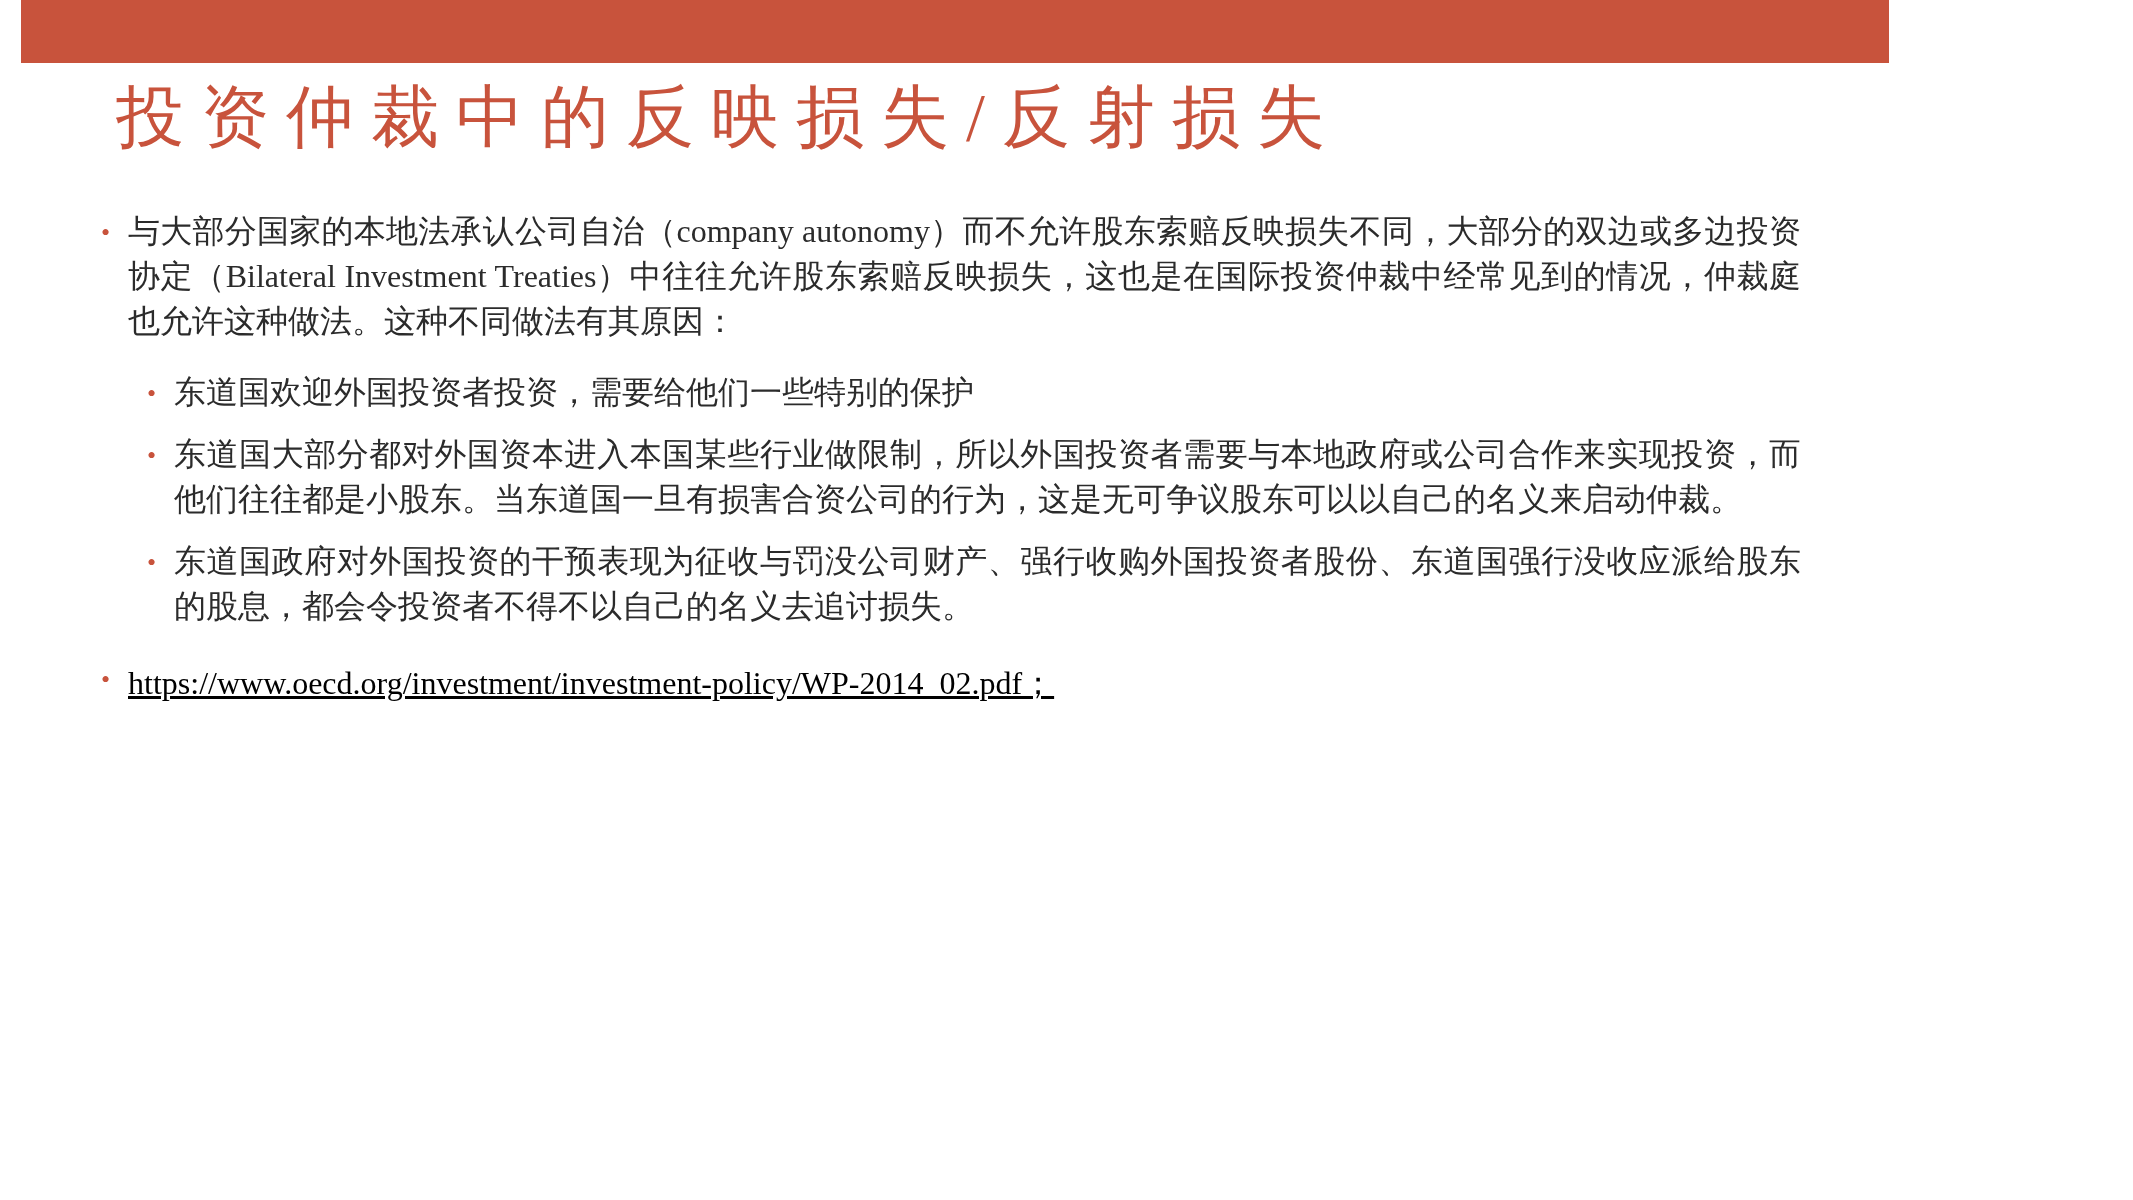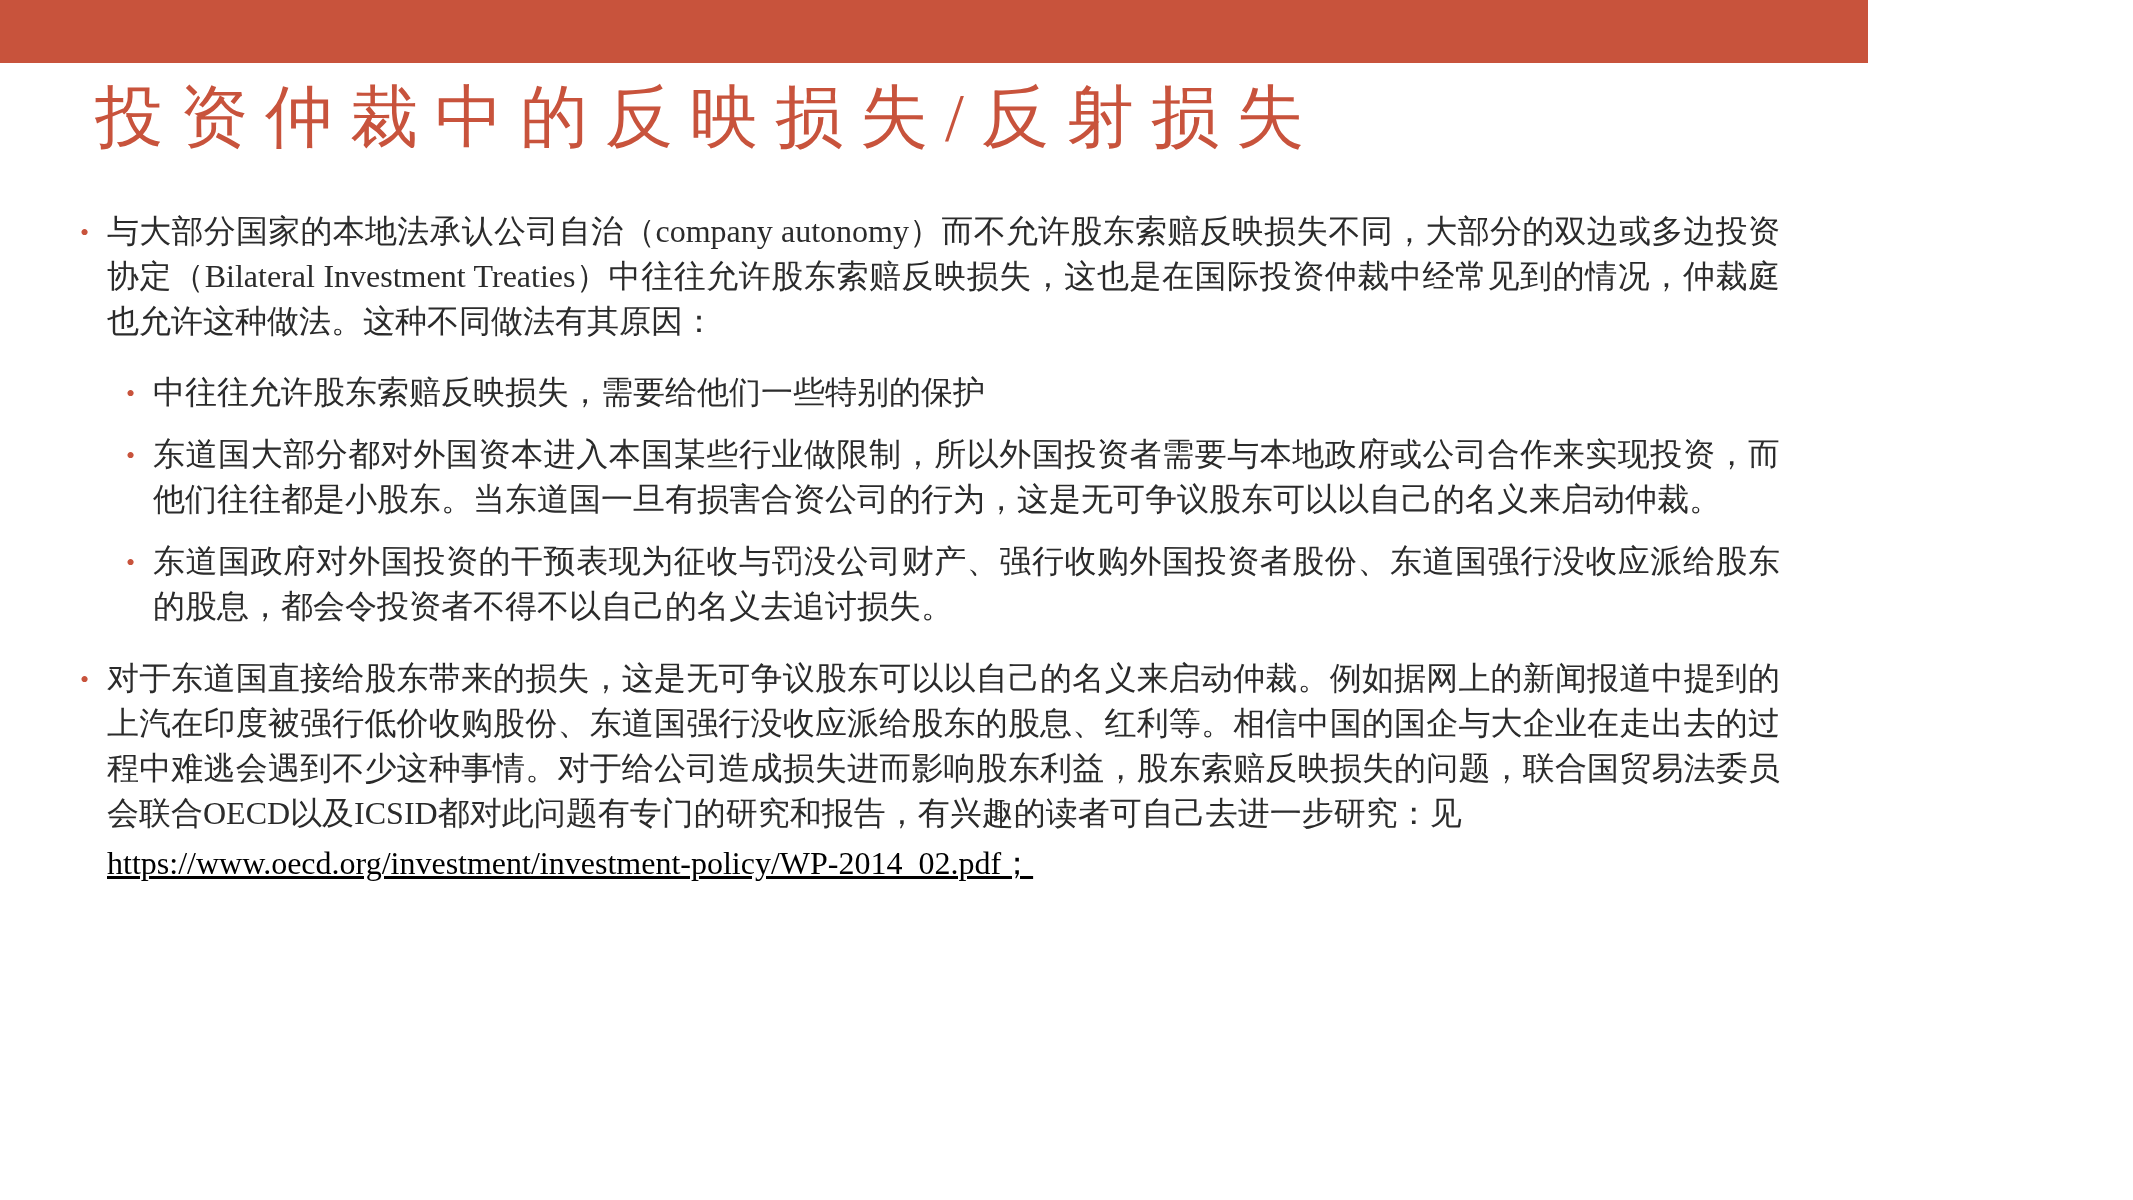--- a/index.html
+++ b/index.html
@@ -11,20 +11,21 @@
     width: 2133px;
     height: 1200px;
     overflow: hidden;
     font-family: "Liberation Serif", serif;
   }
   .slide {
     position: relative;
     width: 1868px;
     height: 1200px;
     background: #ffffff;
+    margin-left: 21px;
   }
   .top-bar {
     width: 100%;
     height: 63px;
     background: #C8533C;
   }
   .content {
     padding: 0 88px 0 107px;
   }
   .title {
@@ -84,36 +85,35 @@
     <h1 class="title">投资仲裁中的反映损失/反射损失</h1>
 
     <div class="para level1" id="b1">
       <span class="marker">•</span>
       <p class="ptext">与大部分国家的本地法承认公司自治（company autonomy）而不允许股东索赔反映损失不同，大部分的双边或多边投资协定（Bilateral Investment Treaties）中往往允许股东索赔反映损失，这也是在国际投资仲裁中经常见到的情况，仲裁庭也允许这种做法。这种不同做法有其原因：</p>
     </div>
 
     <div class="sublist">
       <div class="para level2">
         <span class="marker">•</span>
-        <p class="ptext">中往往允许股东索赔反映损失，需要给他们一些特别的保护</p>
+        <p class="ptext">东道国欢迎外国投资者投资，需要给他们一些特别的保护</p>
       </div>
       <div class="para level2">
         <span class="marker">•</span>
         <p class="ptext">东道国大部分都对外国资本进入本国某些行业做限制，所以外国投资者需要与本地政府或公司合作来实现投资，而他们往往都是小股东。当东道国一旦有损害合资公司的行为，这是无可争议股东可以以自己的名义来启动仲裁。</p>
       </div>
       <div class="para level2">
         <span class="marker">•</span>
         <p class="ptext">东道国政府对外国投资的干预表现为征收与罚没公司财产、强行收购外国投资者股份、东道国强行没收应派给股东的股息，都会令投资者不得不以自己的名义去追讨损失。</p>
       </div>
     </div>
 
     <div class="para level1" id="b2">
       <span class="marker">•</span>
       <p class="ptext">
-        <span>对于东道国直接给股东带来的损失，这是无可争议股东可以以自己的名义来启动仲裁。例如据网上的新闻报道中提到的上汽在印度被强行低价收购股份、东道国强行没收应派给股东的股息、红利等。相信中国的国企与大企业在走出去的过程中难逃会遇到不少这种事情。对于给公司造成损失进而影响股东利益，股东索赔反映损失的问题，联合国贸易法委员会联合OECD以及ICSID都对此问题有专门的研究和报告，有兴趣的读者可自己去进一步研究：见</span>
         <span class="linkblock">
           <span class="linkline"><a href="#" class="link">https://www.oecd.org/investment/investment-policy/WP-2014_02.pdf；</a><span class="sep-blue"></span></span>
         </span>
       </p>
     </div>
 
   </div>
 </div>
 
 </body></html>

